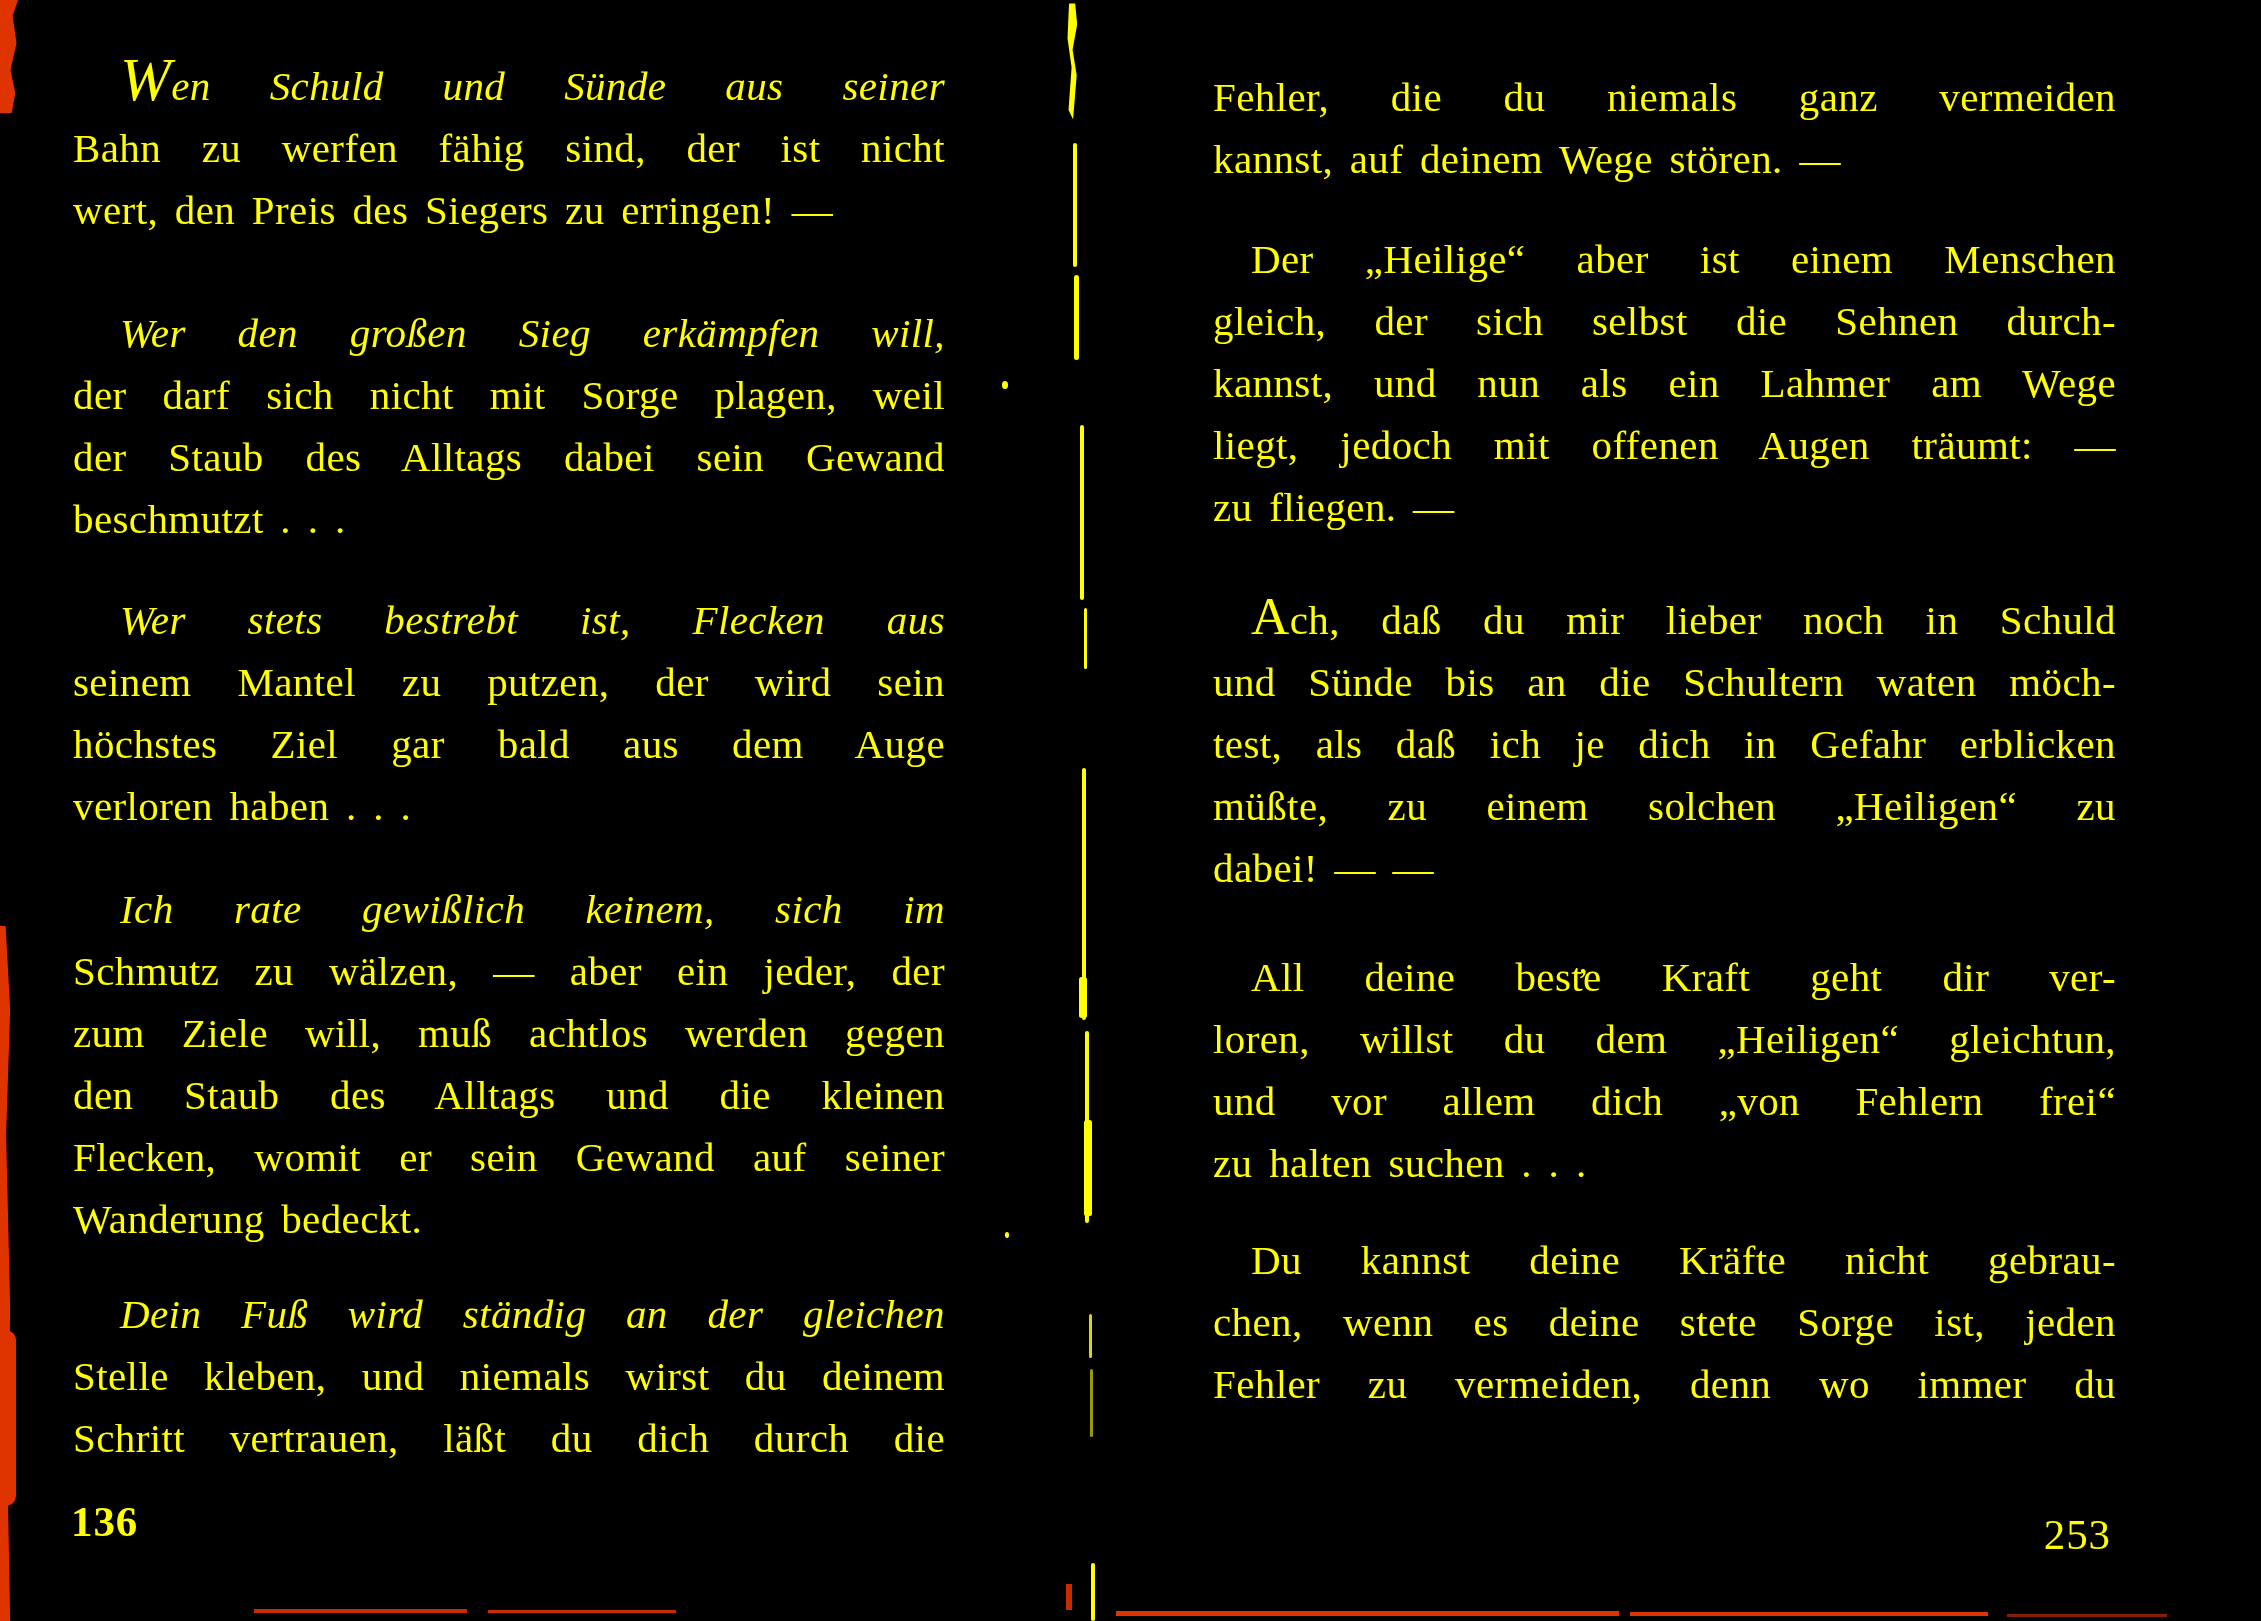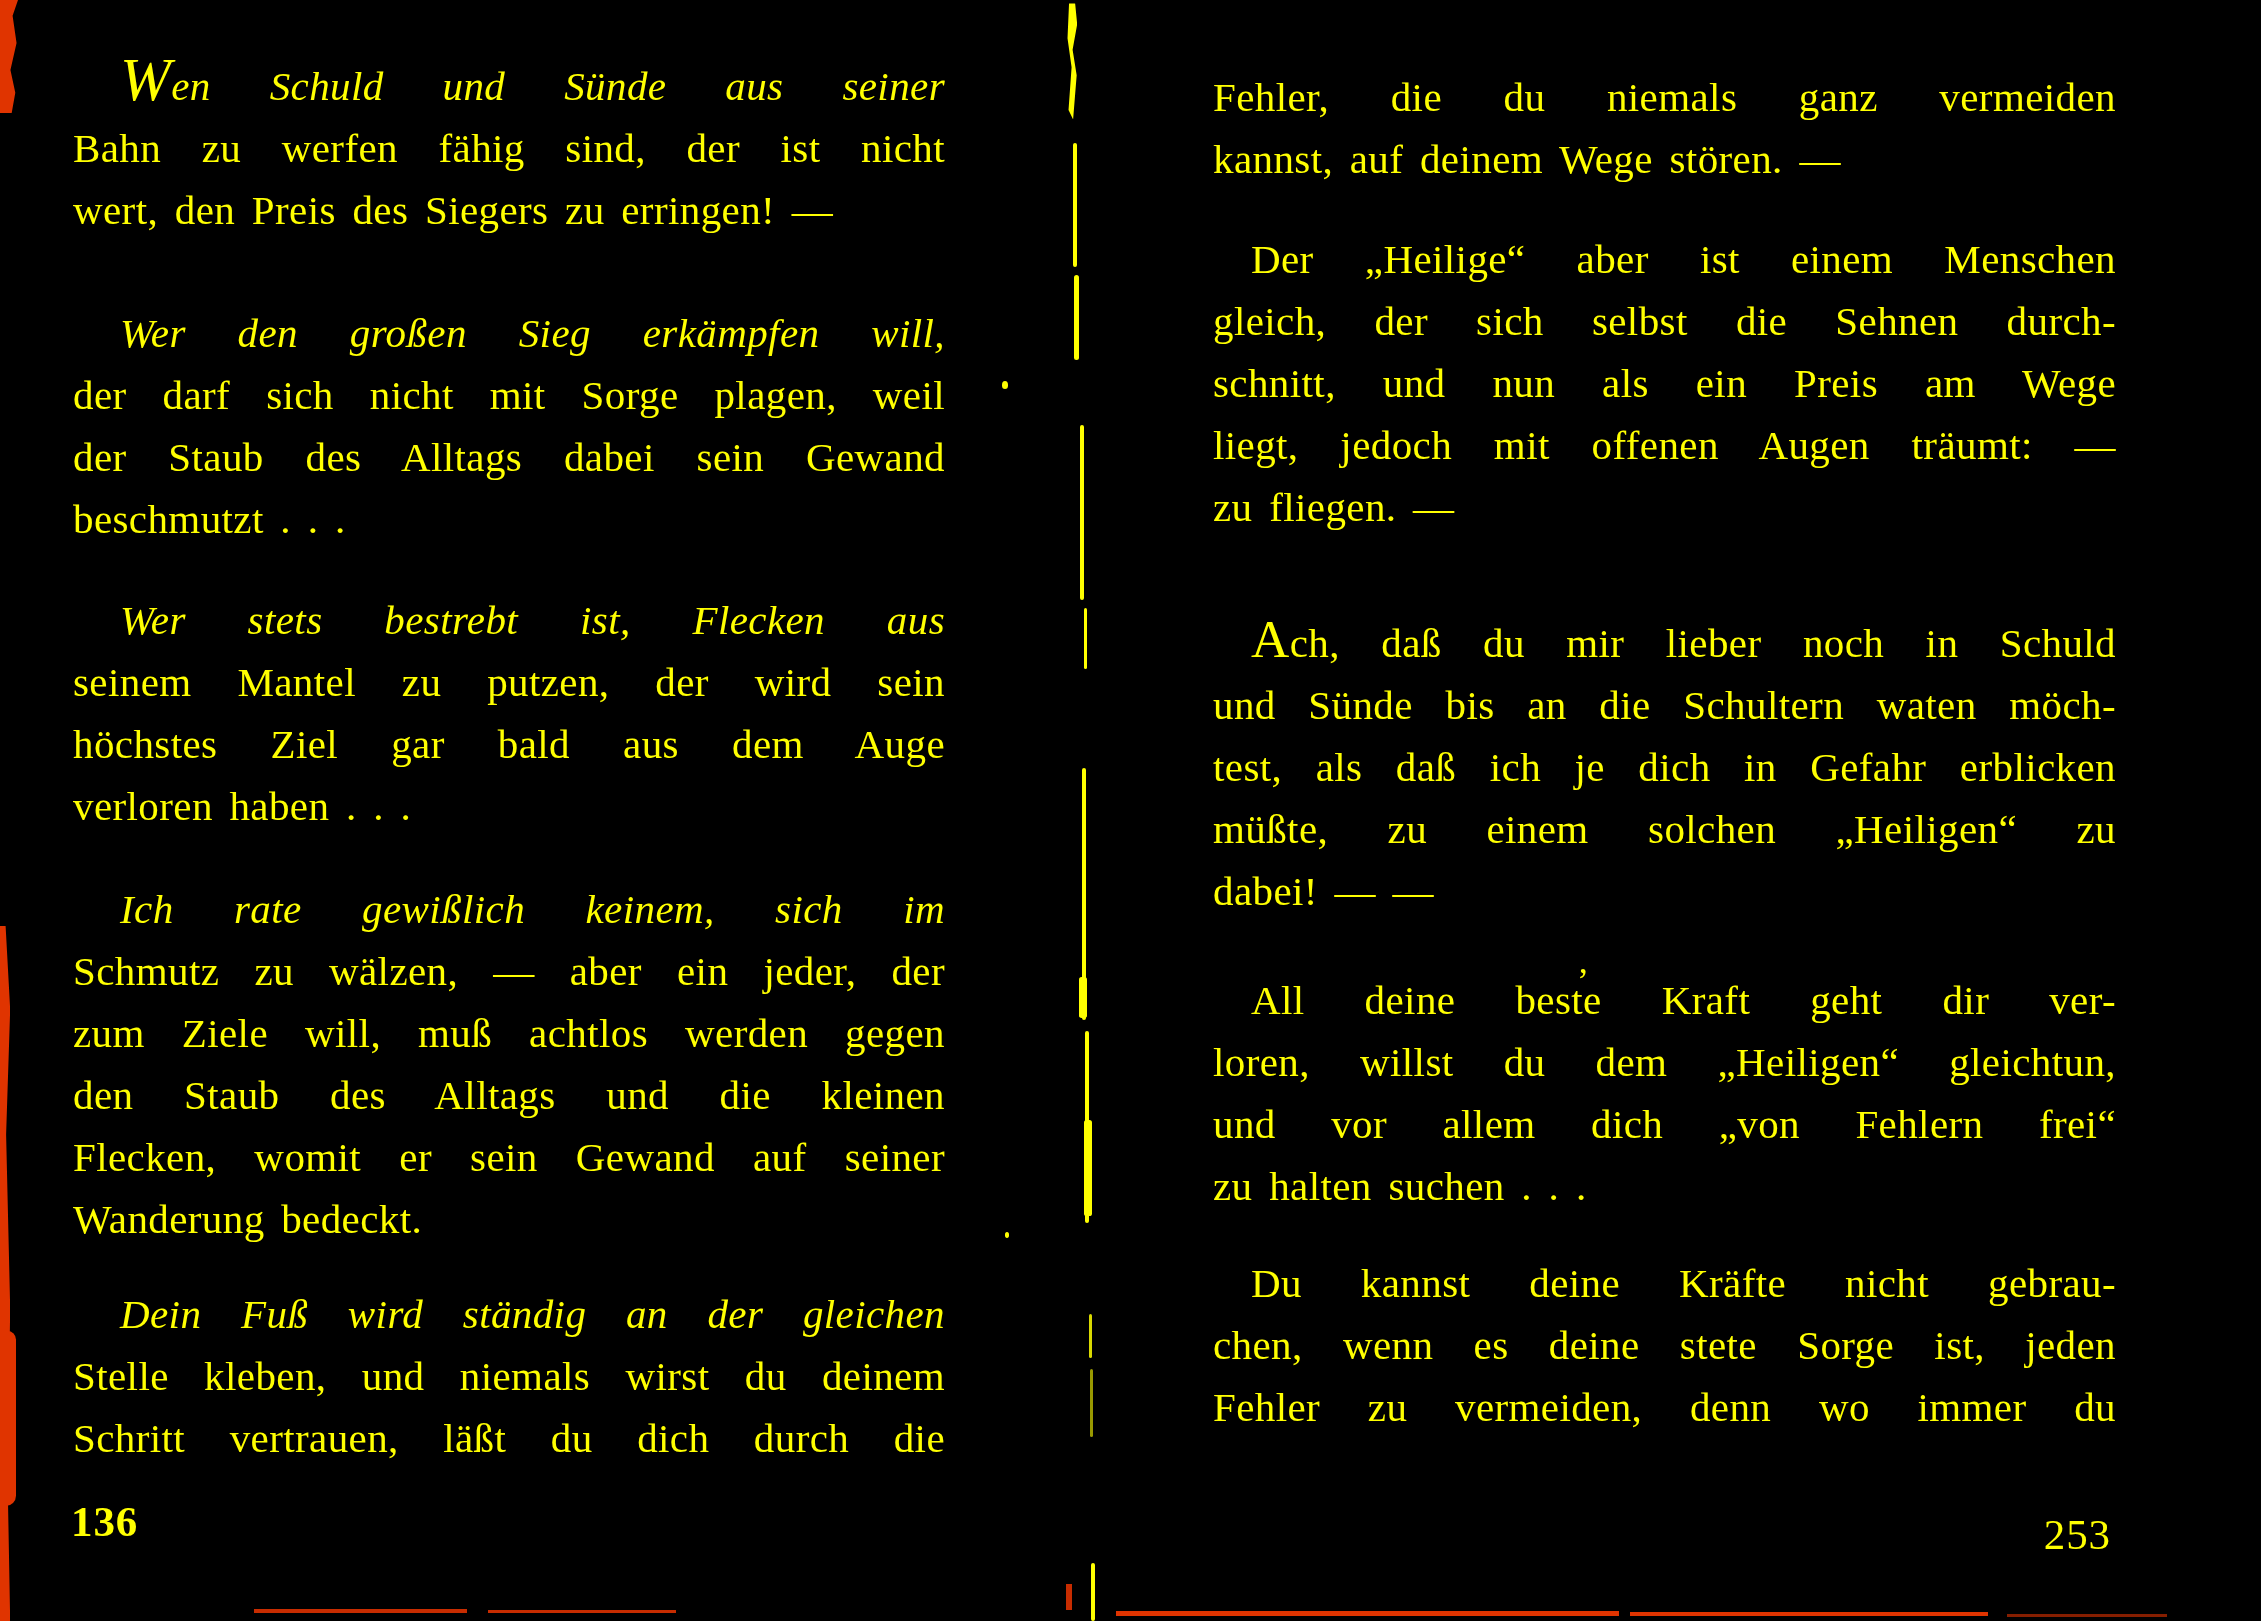--- a/index.html
+++ b/index.html
@@ -28,21 +28,21 @@
   .page-right .line.indent{text-indent:38px;}
   .lead{line-height:62px;}
   .lead-lg{font-size:61px;}
   .lead-sm{font-size:53px;}
   
   .page-left  .para:nth-child(2){margin-top:61px;}
   .page-left  .para:nth-child(3){margin-top:39px;}
   .page-left  .para:nth-child(4){margin-top:41px;}
   .page-left  .para:nth-child(5){margin-top:33px;}
   .page-right .para:nth-child(2){margin-top:38px;}
-  .page-right .para:nth-child(3){margin-top:70px;}
+  .page-right .para:nth-child(3){margin-top:47px;}
   .page-right .para:nth-child(4){margin-top:47px;}
   .page-right .para:nth-child(5){margin-top:35px;}
   .pagenum{
     position:absolute;
     font-size:43px;line-height:51px;
     letter-spacing:0.9px;
   }
   .pagenum-left{left:71px;top:1496px;font-weight:bold;}
   .pagenum-right{left:1213px;top:1509px;width:898px;text-align:right;}
   
@@ -116,21 +116,21 @@
     </div>
 
   <div class="page page-right">
       <div class="para">
         <div class="line">Fehler, die du niemals ganz vermeiden</div>
         <div class="line end">kannst, auf deinem Wege stören. —</div>
       </div>
       <div class="para">
         <div class="line indent">Der „Heilige“ aber ist einem Menschen</div>
         <div class="line">gleich, der sich selbst die Sehnen durch-</div>
-        <div class="line">schnitt, und nun als ein Preis am Wege</div>
+        <div class="line">kannst, und nun als ein Lahmer am Wege</div>
         <div class="line">liegt, jedoch mit offenen Augen träumt: —</div>
         <div class="line end">zu fliegen. —</div>
       </div>
       <div class="para">
         <div class="line indent"><span class="lead lead-sm">A</span>ch, daß du mir lieber noch in Schuld</div>
         <div class="line">und Sünde bis an die Schultern waten möch-</div>
         <div class="line">test, als daß ich je dich in Gefahr erblicken</div>
         <div class="line">müßte, zu einem solchen „Heiligen“ zu</div>
         <div class="line end">dabei! — —</div>
       </div>

